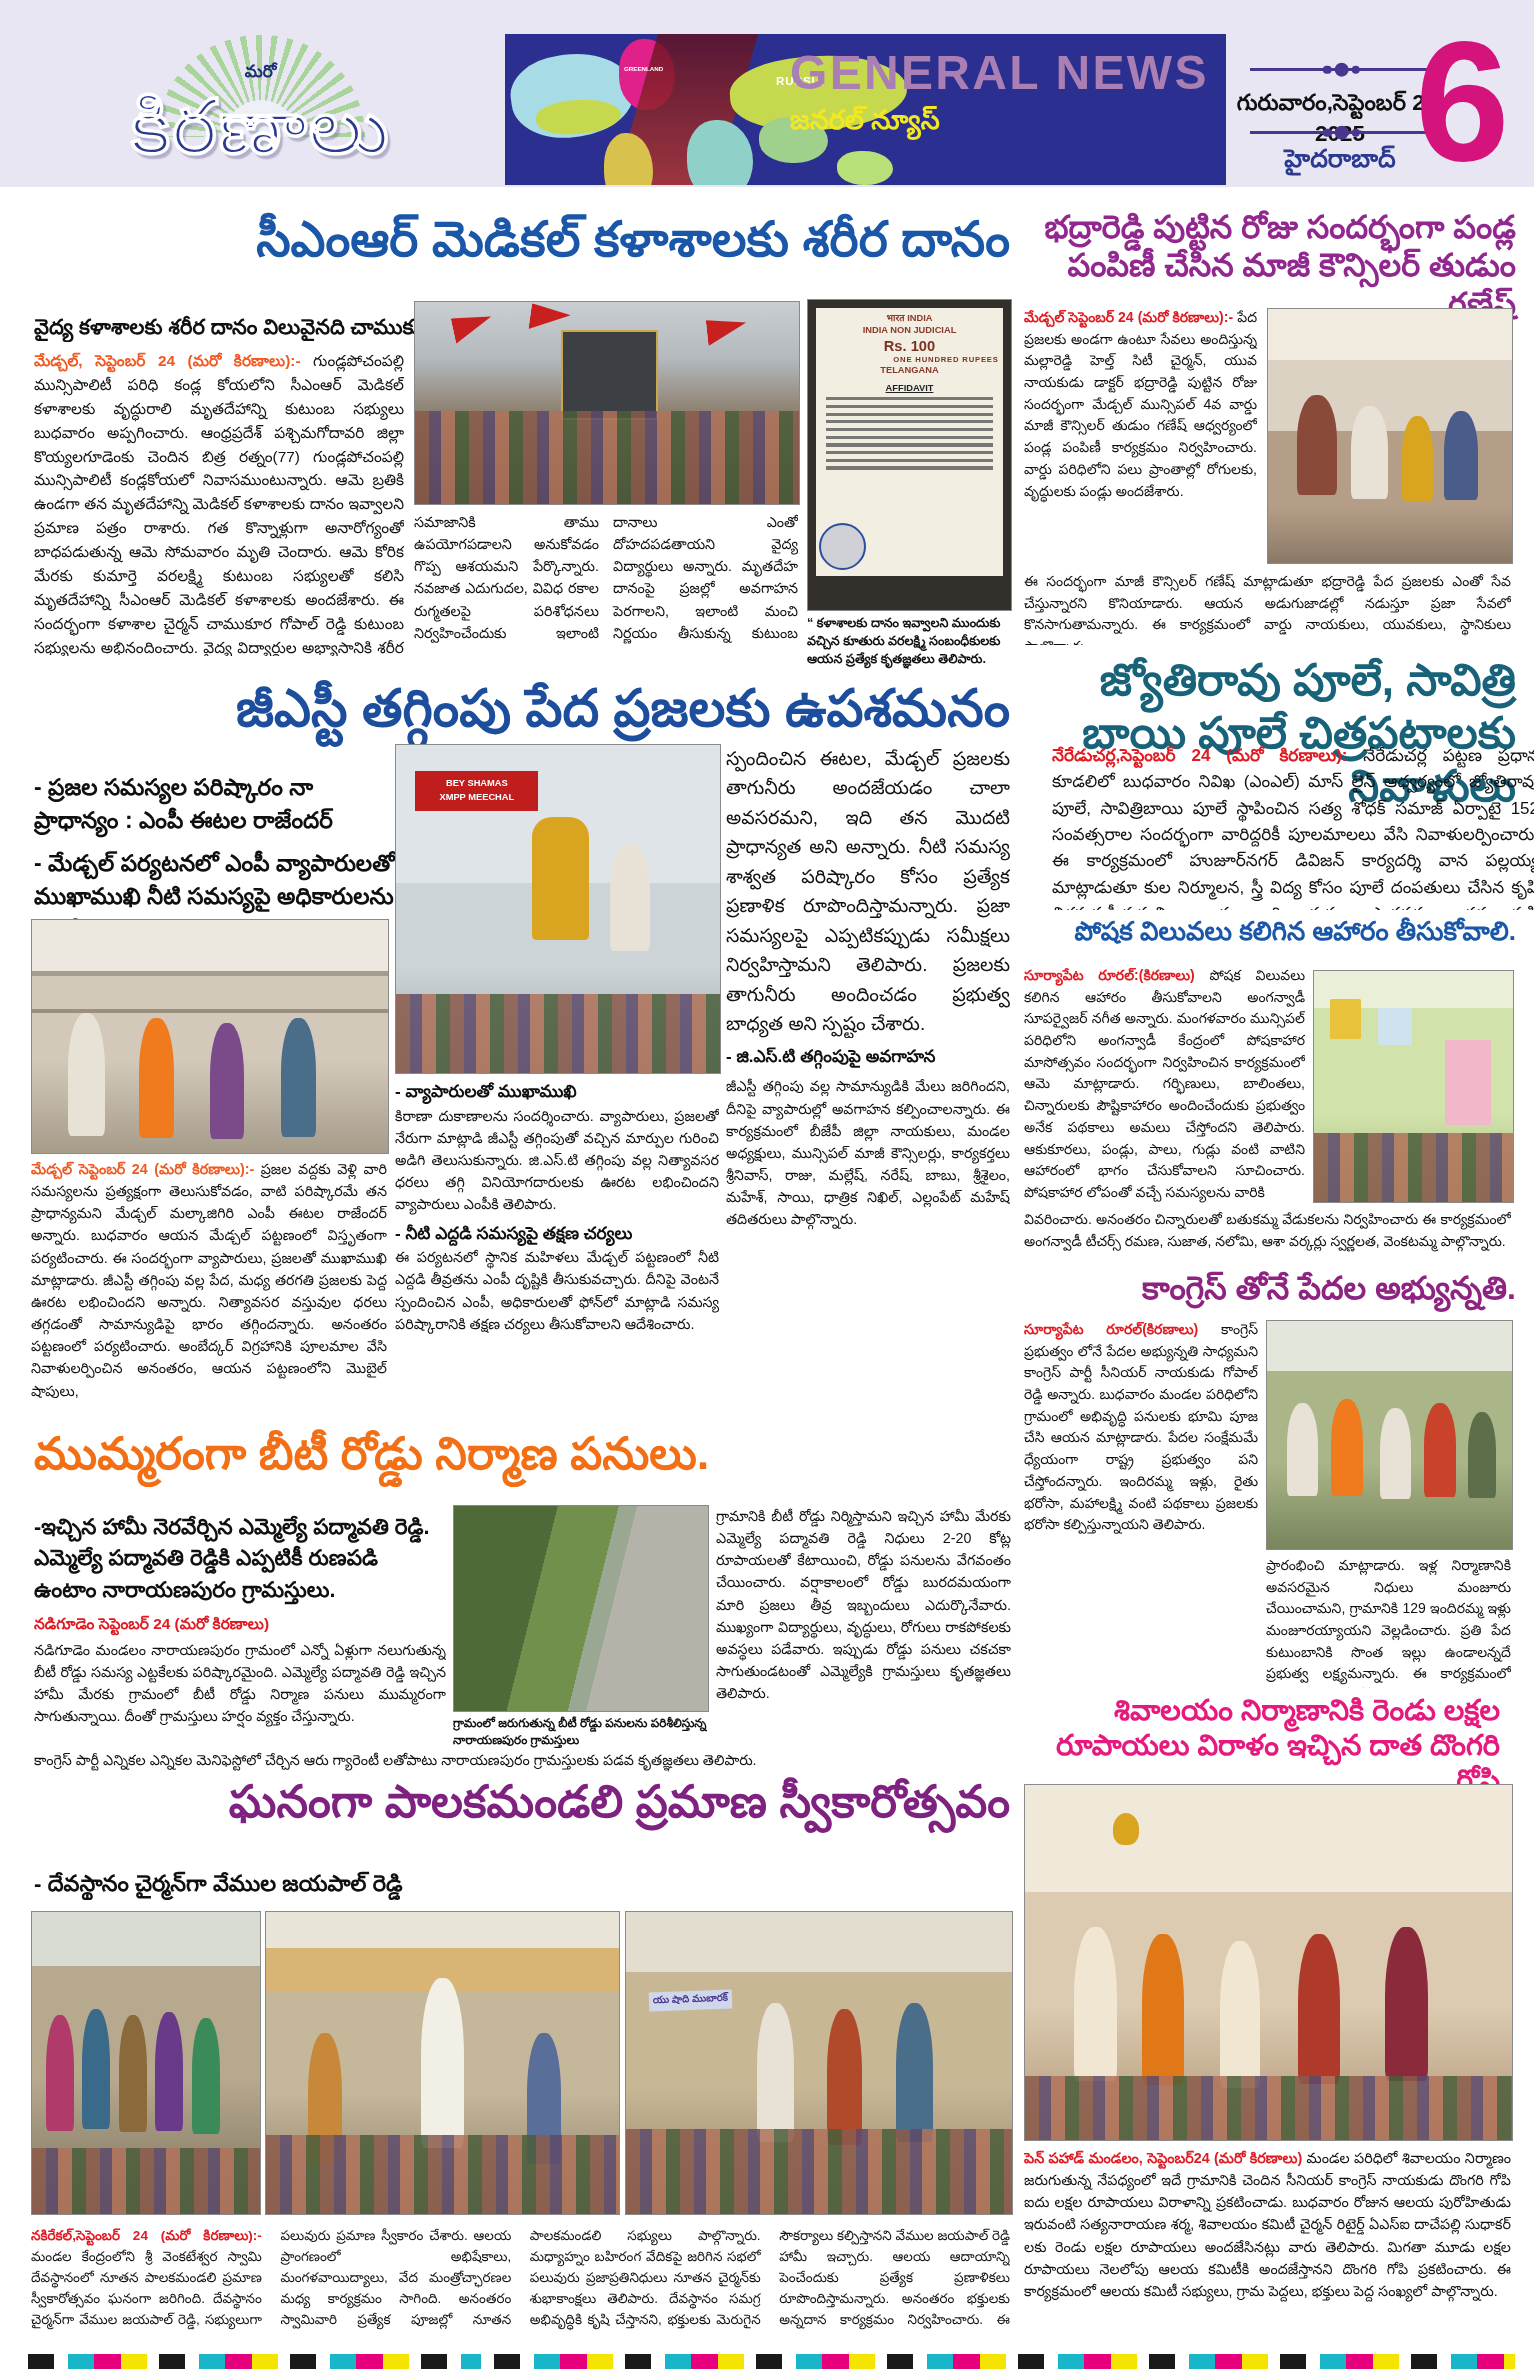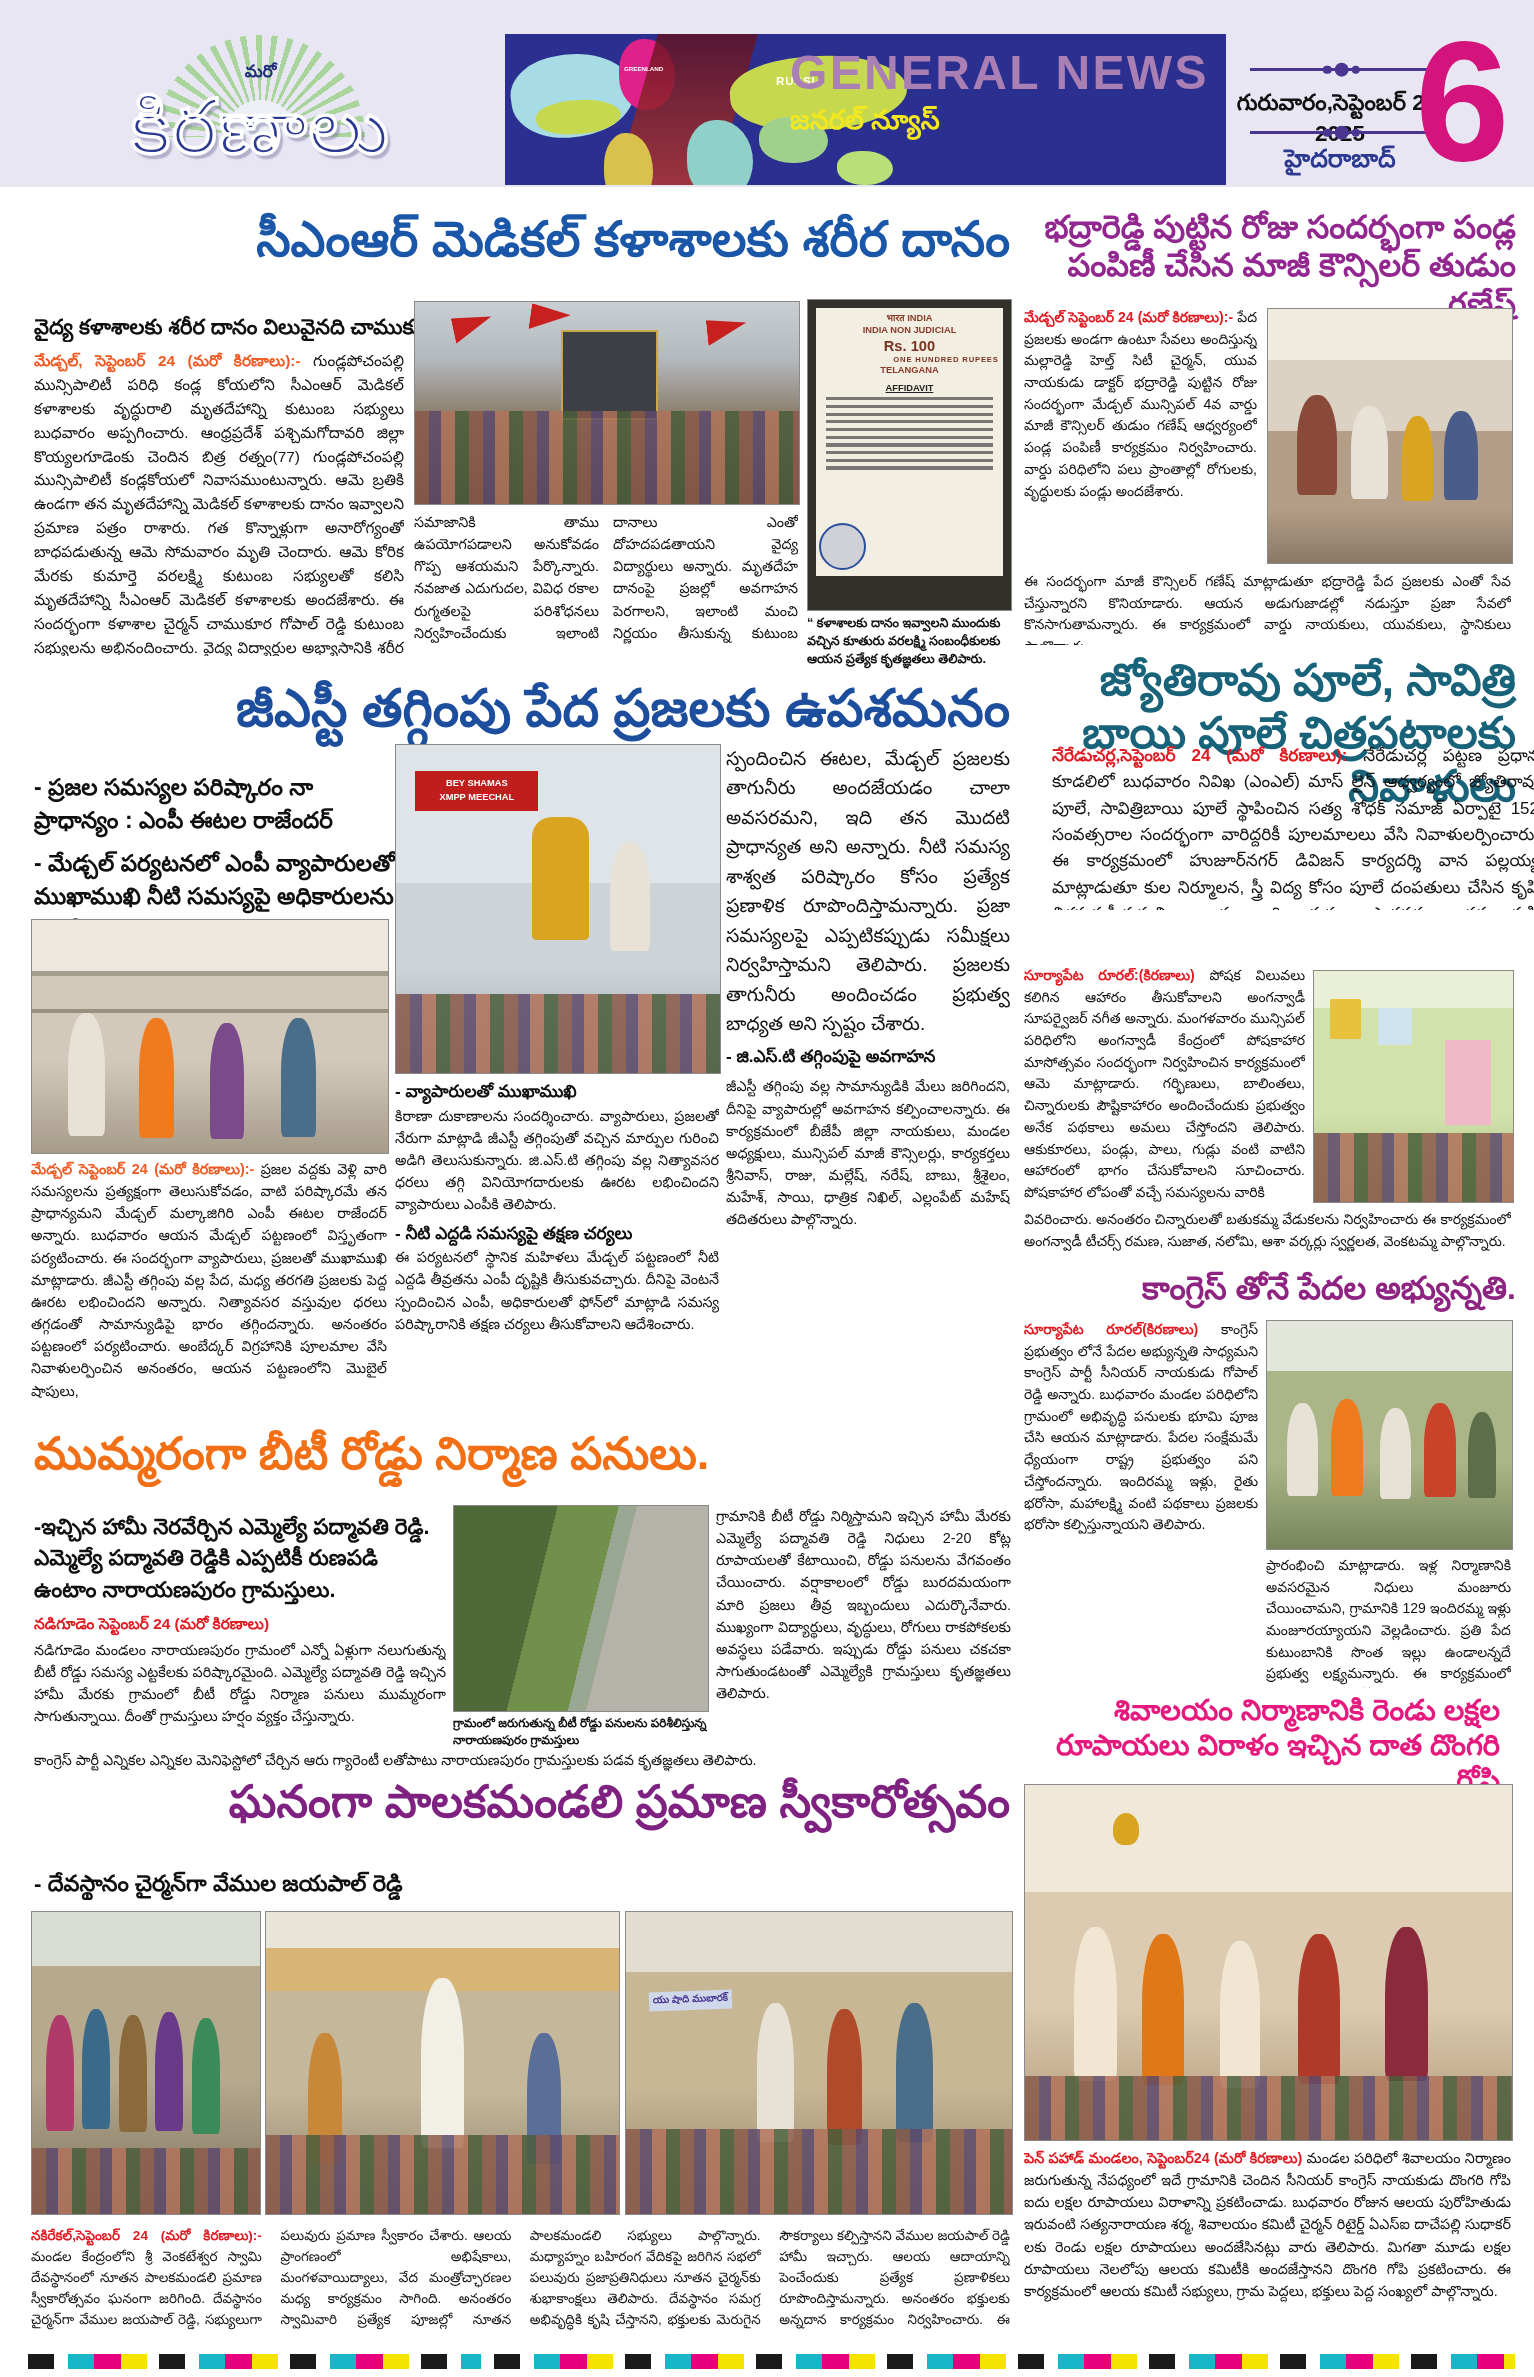--- a/index.html
+++ b/index.html
@@ -193,20 +193,21 @@
     <div class="pp" style="left:72%;top:40%;width:34px;height:89px;background:#4a5d8a;"></div>
   </div>
   <div class="abs body-txt" style="left:1024px;top:571px;width:487px;height:74px;font-size:14px;">ఈ సందర్భంగా మాజీ కౌన్సిలర్ గణేష్ మాట్లాడుతూ భద్రారెడ్డి పేద ప్రజలకు ఎంతో సేవ చేస్తున్నారని కొనియాడారు. ఆయన అడుగుజాడల్లో నడుస్తూ ప్రజా సేవలో కొనసాగుతామన్నారు. ఈ కార్యక్రమంలో వార్డు నాయకులు, యువకులు, స్థానికులు పాల్గొన్నారు.</div>
 
   <div class="abs headline" style="left:1022px;top:654px;width:494px;font-size:44px;color:#18637a;">జ్యోతిరావు పూలే, సావిత్రి బాయి పూలే చిత్రపటాలకు నివాళులు</div>
   <div class="abs body-txt" style="left:1024px;top:743px;width:487px;height:167px;font-size:17px;margin-left:28px;">
     <span class="dateline">నేరేడుచర్ల,సెప్టెంబర్ 24 (మరో కిరణాలు):</span>
     <span>నేరేడుచర్ల పట్టణ ప్రధాన కూడలిలో బుధవారం నివిఖ (ఎంఎల్) మాస్ లైన్ ఆధ్వర్యంలో జ్యోతిరావు పూలే, సావిత్రిబాయి పూలే స్థాపించిన సత్య శోధక్ సమాజ్ ఏర్పాటై 152 సంవత్సరాల సందర్భంగా వారిద్దరికీ పూలమాలలు వేసి నివాళులర్పించారు. ఈ కార్యక్రమంలో హుజూర్‌నగర్ డివిజన్ కార్యదర్శి వాన పల్లయ్య మాట్లాడుతూ కుల నిర్మూలన, స్త్రీ విద్య కోసం పూలే దంపతులు చేసిన కృషి చిరస్మరణీయమని అన్నారు. వారి ఆశయాల సాధనకు అందరూ కృషి చేయాలని పిలుపునిచ్చారు. ఈ కార్యక్రమంలో నరసమ్మ, లక్ష్మయ్య, సయ్యద్, వెంకటేశ్వర్లు తదితరులు పాల్గొన్నారు.</span>
   </div>
 
+  <div class="abs headline" style="left:1022px;top:916px;width:494px;font-size:26px;color:#1a57a8;">పోషక విలువలు కలిగిన ఆహారం తీసుకోవాలి.</div>
   <div class="abs body-txt" style="left:1024px;top:965px;width:281px;height:241px;font-size:14px;">
     <span class="dateline">సూర్యాపేట రూరల్:(కిరణాలు)</span>
     <span>పోషక విలువలు కలిగిన ఆహారం తీసుకోవాలని అంగన్వాడీ సూపర్వైజర్ నగీత అన్నారు. మంగళవారం మున్సిపల్ పరిధిలోని అంగన్వాడీ కేంద్రంలో పోషకాహార మాసోత్సవం సందర్భంగా నిర్వహించిన కార్యక్రమంలో ఆమె మాట్లాడారు. గర్భిణులు, బాలింతలు, చిన్నారులకు పౌష్టికాహారం అందించేందుకు ప్రభుత్వం అనేక పథకాలు అమలు చేస్తోందని తెలిపారు. ఆకుకూరలు, పండ్లు, పాలు, గుడ్లు వంటి వాటిని ఆహారంలో భాగం చేసుకోవాలని సూచించారు. పోషకాహార లోపంతో వచ్చే సమస్యలను వారికి</span>
   </div>
   <div class="ph ph-anganwadi" style="left:1313px;top:970px;width:199px;height:231px;">
     <div class="poster" style="left:8%;top:12%;width:31px;height:40px;background:#e8c23a;"></div>
     <div class="poster" style="left:32%;top:16%;width:34px;height:37px;background:#cfe3ef;"></div>
     <div class="poster" style="left:66%;top:30%;width:46px;height:85px;background:#f0b8c8;"></div>
     <div class="crowdband" style="height:30%;"></div>
   </div>

